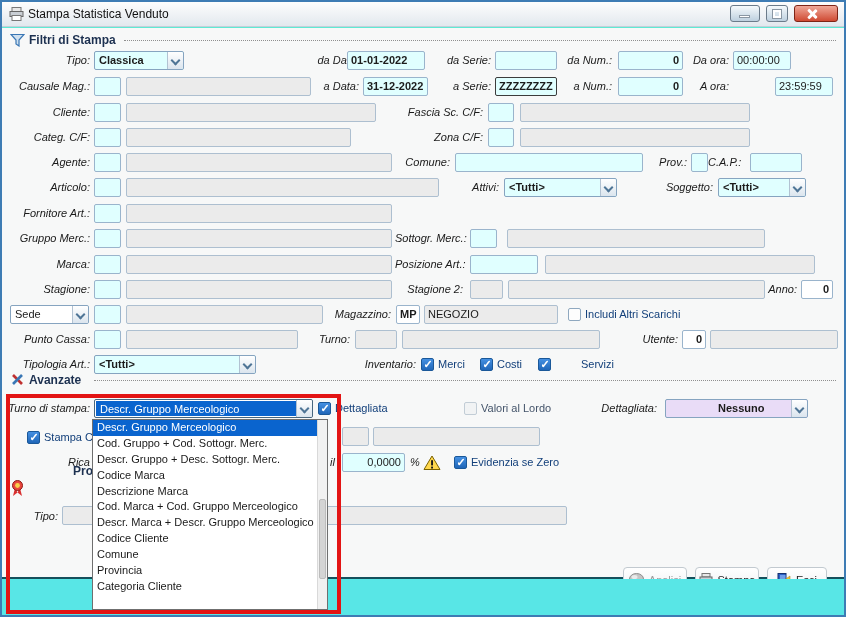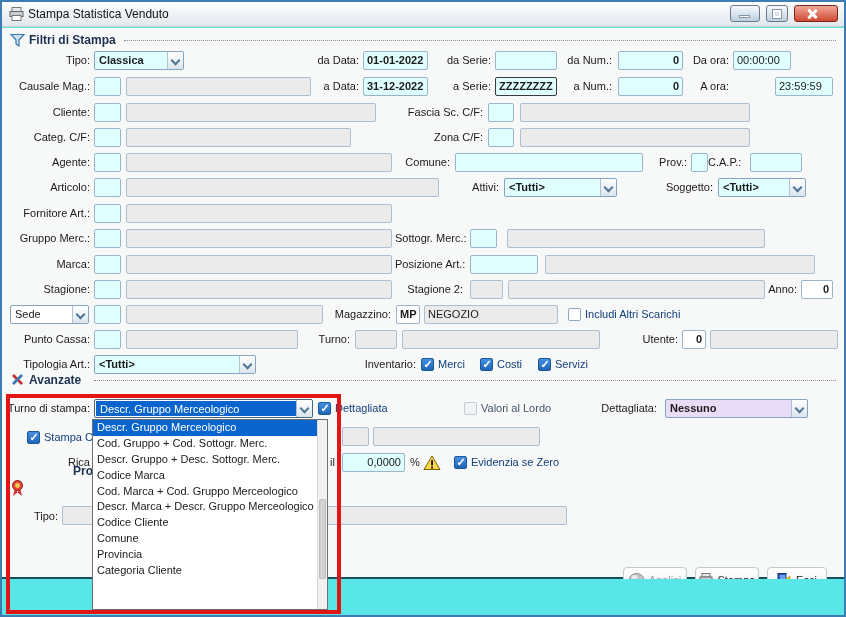--- a/index.html
+++ b/index.html
@@ -28,38 +28,38 @@
   }
   .glyph-x::before { transform:rotate(45deg); }
   .glyph-x::after { transform:rotate(-45deg); }
 
   .body { position:absolute; left:0; top:26px; width:842px; height:551px; background:#f7f8f8; border-bottom:2px solid #15505c; }
   .strip { position:absolute; left:0; top:577px; width:842px; height:36px; background:var(--strip-cyan,#58E6E6); }
 
   .sechead { position:absolute; font-size:12px; font-weight:bold; color:var(--navy,#1C3050); white-space:nowrap; }
   .dotline { position:absolute; height:0; border-top:1px dotted #8f8f8f; }
 
-  .lbl { position:absolute; height:19px; line-height:19px; font-size:11px; color:#1a1a1a; text-align:right; white-space:nowrap; }
+  .lbl { position:absolute; height:19px; line-height:19px; font-size:11px; color:#1a1a1a; text-align:right; white-space:nowrap;font-style:italic; }
   .fld {
     position:absolute; height:19px; line-height:17px; font-size:11px; color:#1c1c1c;
     border:1px solid #9ab4cc; background:#fff; border-radius:2px; padding:0 3px; white-space:nowrap; overflow:hidden;
   }
   .cyan { background:var(--accent-cyan,#E0FFFF); }
   .gray { background:var(--field-gray,#EBEBEB); border-color:#adbfd0; }
   .bold { font-weight:bold; }
   .rt { text-align:right; }
   .darkb { border-color:#3c3c3c; }
 
   .combo { position:absolute; height:19px; border:1px solid #86a4c0; border-radius:2px; background:var(--accent-cyan,#E0FFFF); display:flex; }
   .combo .cbtxt { flex:1; font-size:11px; line-height:17px; padding:0 4px; font-weight:bold; color:#1b1b1b; white-space:nowrap; overflow:hidden; }
   .combo .cbarrow { width:16px; position:relative; border-left:1px solid #b2c2d2; background:linear-gradient(#ffffff,#dbe5ee); border-radius:0 2px 2px 0; }
   .cbarrow::after { content:""; position:absolute; left:4px; top:5px; width:5px; height:5px;
     border-right:2px solid #4f7596; border-bottom:2px solid #4f7596; transform:rotate(45deg); }
   .combo.white { background:#fff; }
-  .combo.lav { background:var(--lavender,#E9DCF7); }
+  .combo.lav { background:var(--lavender,#E9DCF7);padding-left:48px; }
   .combo.openfocus { border-color:#48677f; background:#fff; }
   .combo.openfocus .cbtxt { background:var(--highlight-blue,#0A64CE); color:#fff; font-weight:normal; margin:1px 0 1px 1px; }
 
   .chk { position:absolute; width:13px; height:13px; border:1px solid #8fa8bf; background:#fdfdfd; border-radius:2px; }
   .chk.on { background:linear-gradient(#4590e2,#1f66b8); border-color:#1a5899; }
   .chk.on::after { content:"\2713"; position:absolute; left:1.5px; top:-1px; color:#fff; font-size:11px; font-weight:bold; }
   .chk.dis { background:#f1f3f4; border-color:#c2cdd6; }
   .chklbl { position:absolute; font-size:11px; height:15px; line-height:15px; color:var(--chk-label,#123F7A); white-space:nowrap; }
 
   .ddlist { position:absolute; left:90px; top:417px; width:236px; height:191px; background:#fff;
@@ -110,21 +110,21 @@
     </span>
     <div class="sechead" style="left:27px; top:5px;">Filtri di Stampa</div>
     <div class="dotline" style="left:122px; top:12px; width:712px;"></div>
 
     <div class="lbl" style="left:2px; top:23px; width:86px;">Tipo:</div>
     <div class="combo" style="left:92px; top:23px; width:90px;">
       <span class="cbtxt">Classica</span>
         <span class="cbarrow"></span>
     </div>
     <div class="lbl" style="left:295px; top:23px; width:62px;">da Data:</div>
-    <div class="fld cyan bold" style="left:361px; top:23px; width:65px;">01-01-2022</div>
+    <div class="fld cyan bold" style="left:345px; top:23px; width:78px;">01-01-2022</div>
     <div class="lbl" style="left:428px; top:23px; width:61px;">da Serie:</div>
     <div class="fld cyan" style="left:493px; top:23px; width:62px;"></div>
     <div class="lbl" style="left:558px; top:23px; width:52px;">da Num.:</div>
     <div class="fld cyan bold rt" style="left:616px; top:23px; width:65px;">0</div>
     <div class="lbl" style="left:686px; top:23px; width:41px;">Da ora:</div>
     <div class="fld cyan" style="left:731px; top:23px; width:58px;">00:00:00</div>
 
     <div class="lbl" style="left:2px; top:49px; width:86px;">Causale Mag.:</div>
     <div class="fld cyan" style="left:92px; top:49px; width:27px;"></div>
     <div class="fld gray" style="left:124px; top:49px; width:185px;"></div>
@@ -228,21 +228,21 @@
     <div class="combo" style="left:92px; top:327px; width:162px;">
       <span class="cbtxt">&lt;Tutti&gt;</span>
         <span class="cbarrow"></span>
     </div>
     <div class="lbl" style="left:352px; top:327px; width:62px;">Inventario:</div>
     <div class="chk on" style="left:419px; top:330px;"></div>
     <div class="chklbl" style="left:436px; top:329px;">Merci</div>
     <div class="chk on" style="left:478px; top:330px;"></div>
     <div class="chklbl" style="left:495px; top:329px;">Costi</div>
     <div class="chk on" style="left:536px; top:330px;"></div>
-    <div class="chklbl" style="left:553px; top:329px;">Servizi</div>
+    <div class="chklbl" style="left:579px; top:329px;">Servizi</div>
 
     <span class="tb-icon" style="left:8px; top:344px;">
       <svg width="15" height="15">
           <line x1="3" y1="3" x2="12" y2="12" stroke="#c03030" stroke-width="2.6"></line>
           <line x1="12" y1="3" x2="3" y2="12" stroke="#3a77b5" stroke-width="2.6"></line>
         </svg>
     </span>
     <div class="sechead" style="left:27px; top:345px;">Avanzate</div>
     <div class="dotline" style="left:92px; top:352px; width:742px;"></div>
 
@@ -323,20 +323,21 @@
       <span>Esci</span>
     </div>
 
   </div>
 
   <div class="ddlist">
     <div class="dditem sel">Descr. Gruppo Merceologico</div>
     <div class="dditem">Cod. Gruppo + Cod. Sottogr. Merc.</div>
     <div class="dditem">Descr. Gruppo + Desc. Sottogr. Merc.</div>
     <div class="dditem">Codice Marca</div>
+    <div class="dditem">Descrizione Marca</div>
     <div class="dditem">Cod. Marca + Cod. Gruppo Merceologico</div>
     <div class="dditem">Descr. Marca + Descr. Gruppo Merceologico</div>
     <div class="dditem">Codice Cliente</div>
     <div class="dditem">Comune</div>
     <div class="dditem">Provincia</div>
     <div class="dditem">Categoria Cliente</div>
     <div class="ddscroll">
       <div class="ddthumb"></div>
     </div>
   </div>

